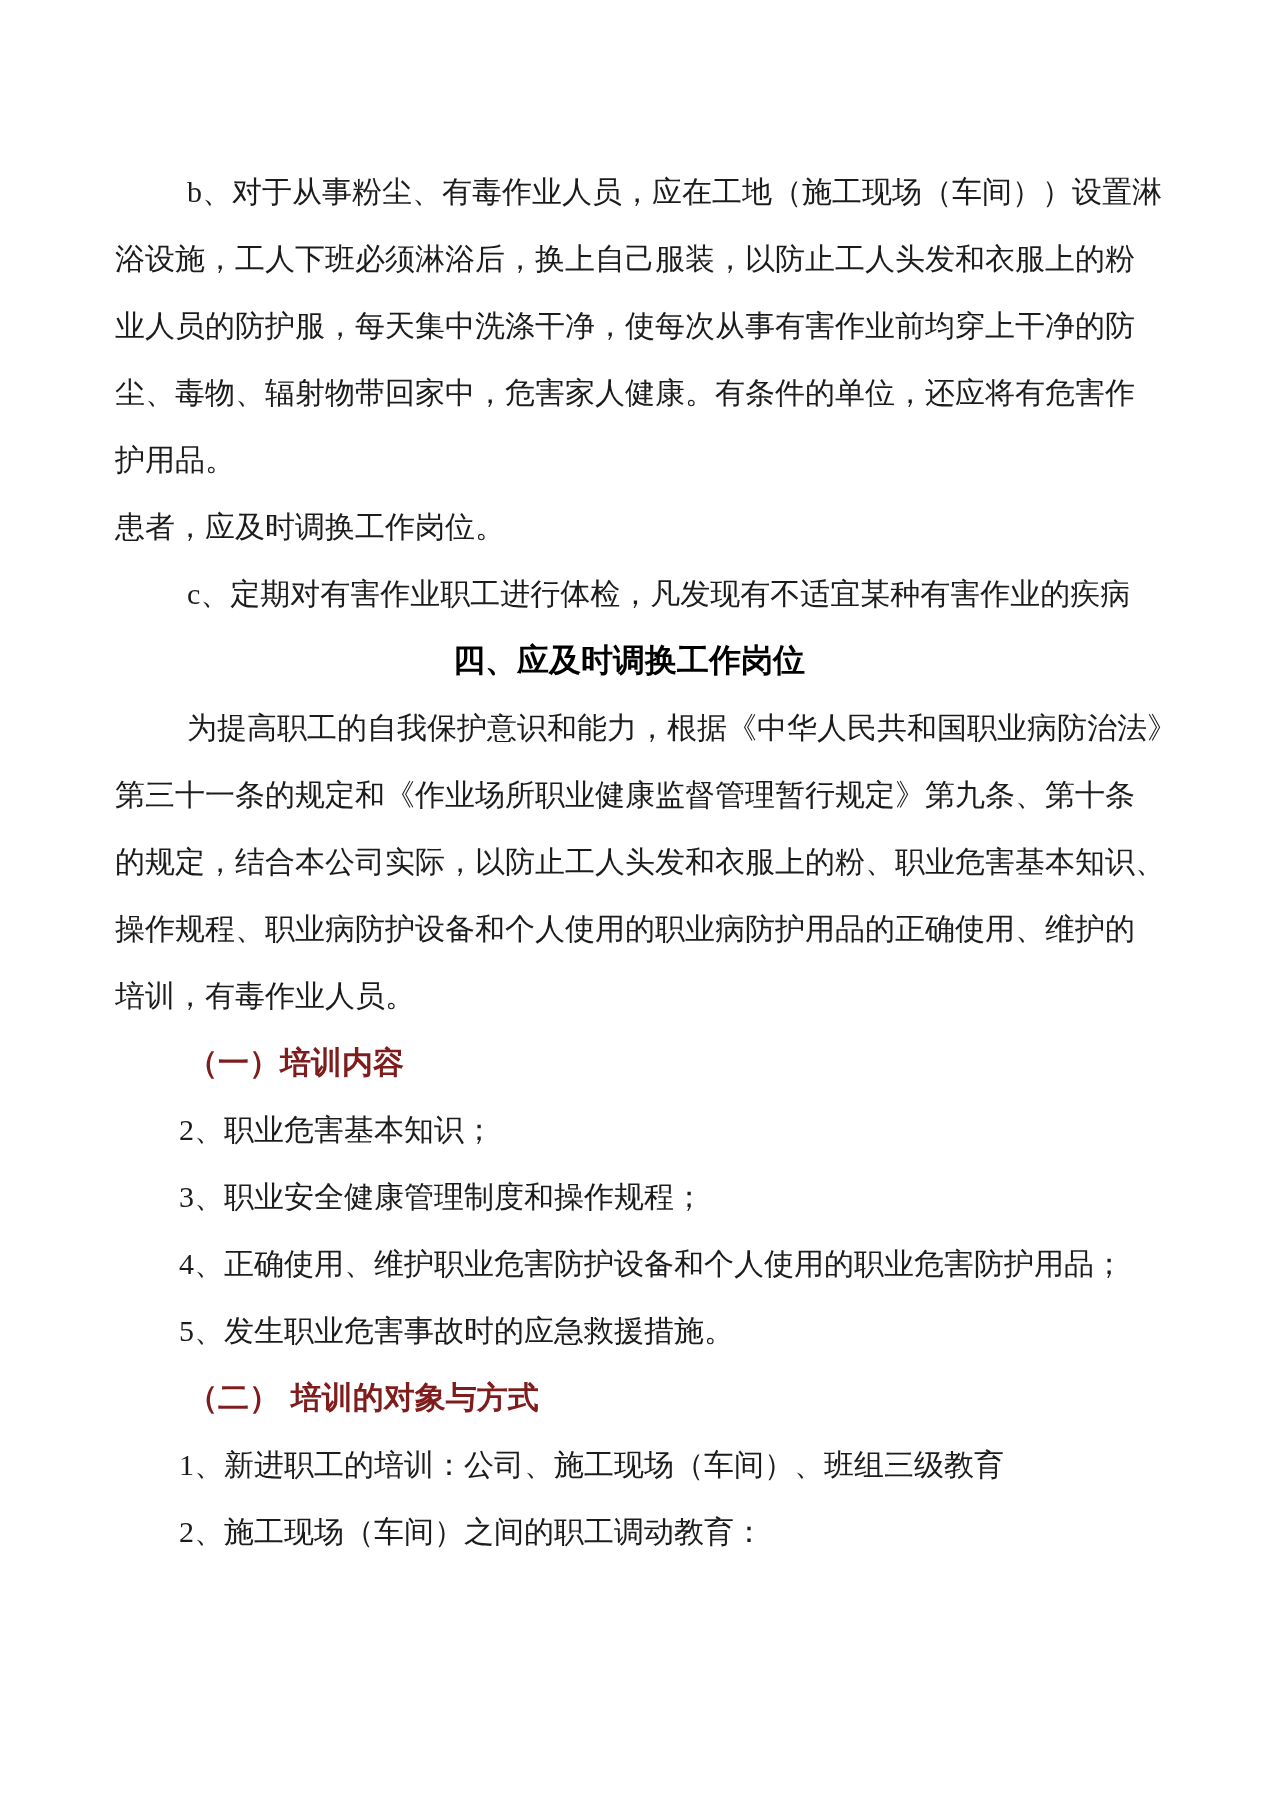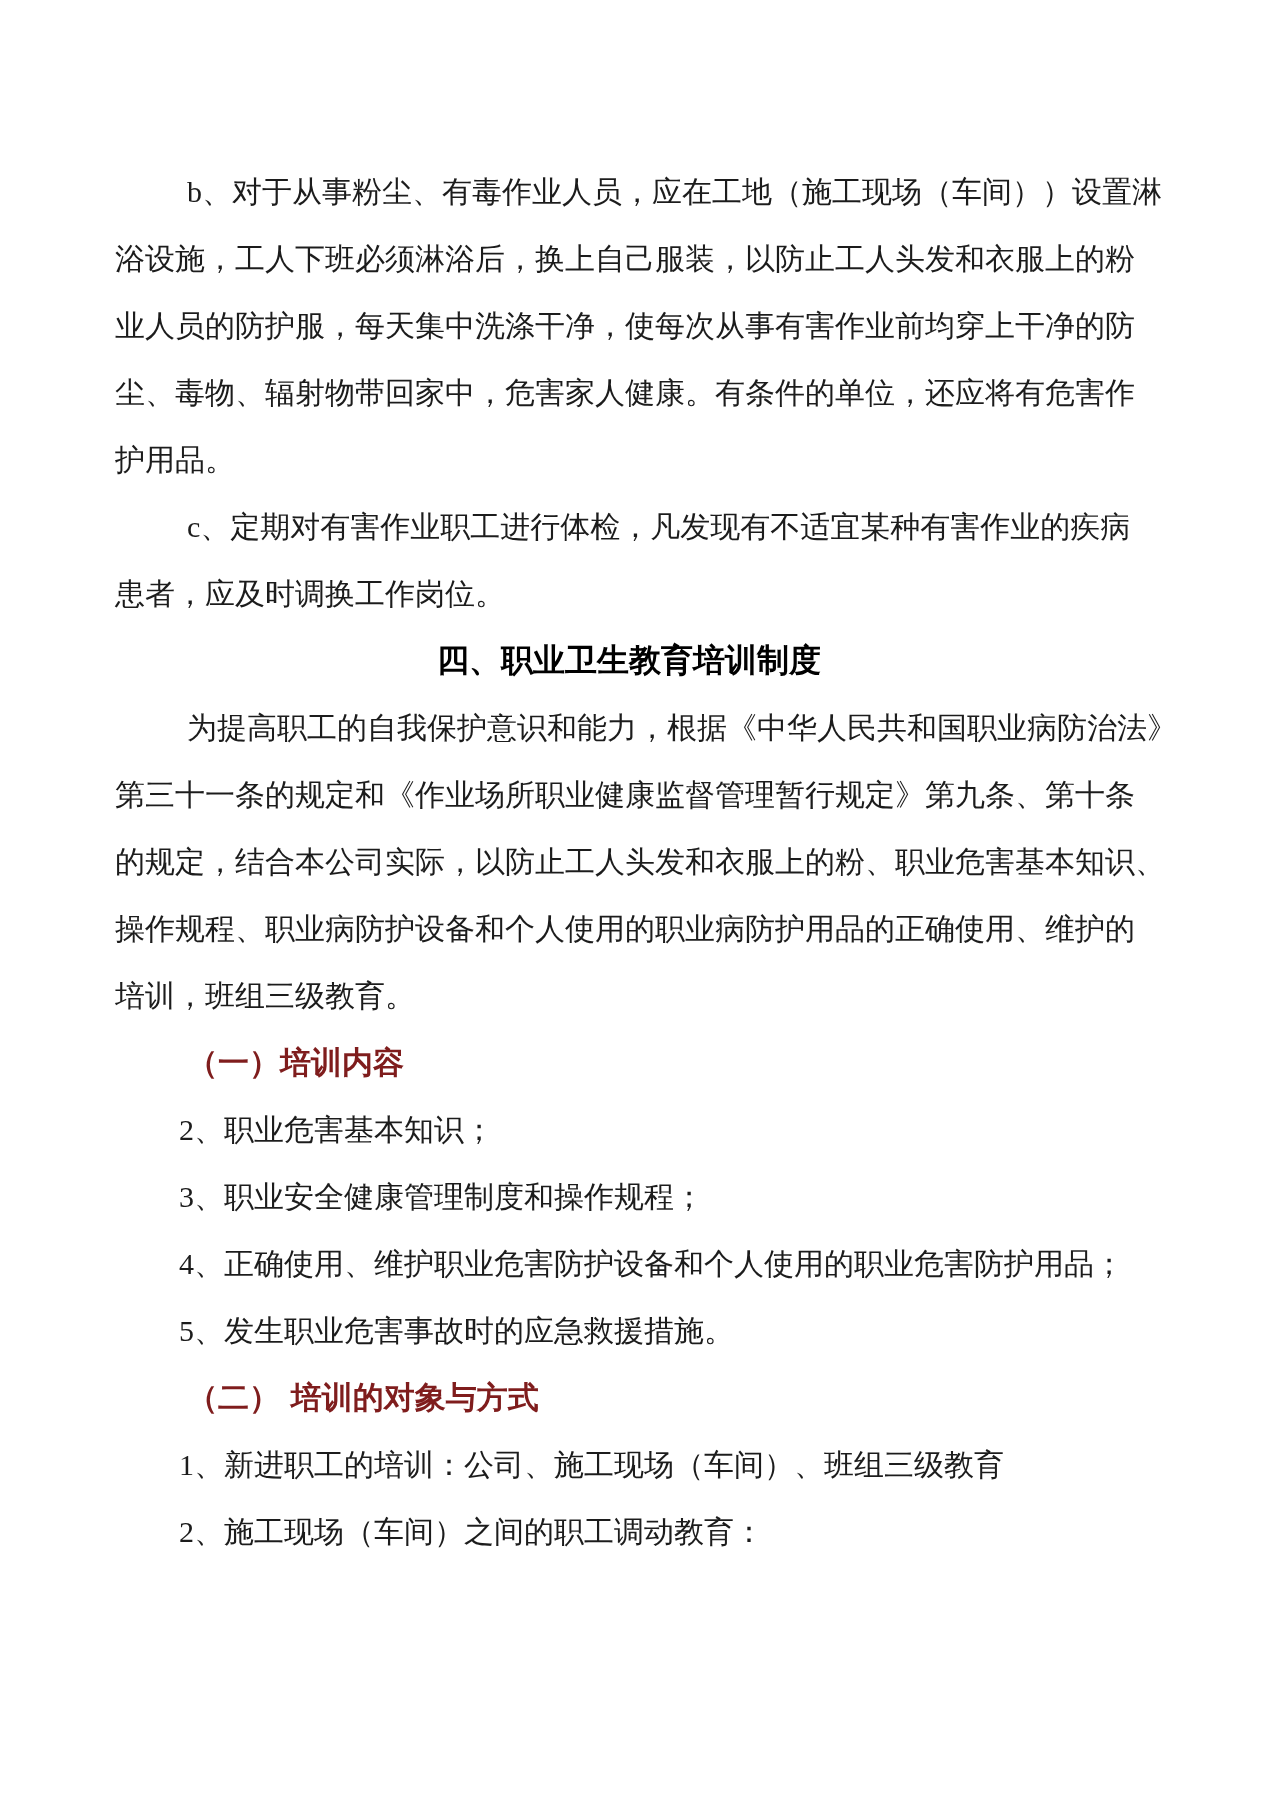--- a/index.html
+++ b/index.html
@@ -63,30 +63,30 @@
 
 <div class="page">
   <div class="content">
 
     <div class="line indent">b、对于从事粉尘、有毒作业人员，应在工地（施工现场（车间））设置淋</div>
     <div class="line">浴设施，工人下班必须淋浴后，换上自己服装，以防止工人头发和衣服上的粉</div>
     <div class="line">业人员的防护服，每天集中洗涤干净，使每次从事有害作业前均穿上干净的防</div>
     <div class="line">尘、毒物、辐射物带回家中，危害家人健康。有条件的单位，还应将有危害作</div>
     <div class="line">护用品。</div>
 
+    <div class="line">患者，应及时调换工作岗位。</div>
     <div class="line indent">c、定期对有害作业职工进行体检，凡发现有不适宜某种有害作业的疾病</div>
-    <div class="line">患者，应及时调换工作岗位。</div>
 
-    <div class="line heading">四、职业卫生教育培训制度</div>
+    <div class="line heading">四、应及时调换工作岗位</div>
 
     <div class="line indent">为提高职工的自我保护意识和能力，根据《中华人民共和国职业病防治法》</div>
     <div class="line">第三十一条的规定和《作业场所职业健康监督管理暂行规定》第九条、第十条</div>
     <div class="line">的规定，结合本公司实际，以防止工人头发和衣服上的粉、职业危害基本知识、</div>
     <div class="line">操作规程、职业病防护设备和个人使用的职业病防护用品的正确使用、维护的</div>
-    <div class="line">培训，班组三级教育。</div>
+    <div class="line">培训，有毒作业人员。</div>
 
     <div class="line subheading">（一）培训内容</div>
 
     <div class="line item">2、职业危害基本知识；</div>
     <div class="line item">3、职业安全健康管理制度和操作规程；</div>
     <div class="line item">4、正确使用、维护职业危害防护设备和个人使用的职业危害防护用品；</div>
     <div class="line item">5、发生职业危害事故时的应急救援措施。</div>
 
     <div class="line subheading">（二） 培训的对象与方式</div>
 

